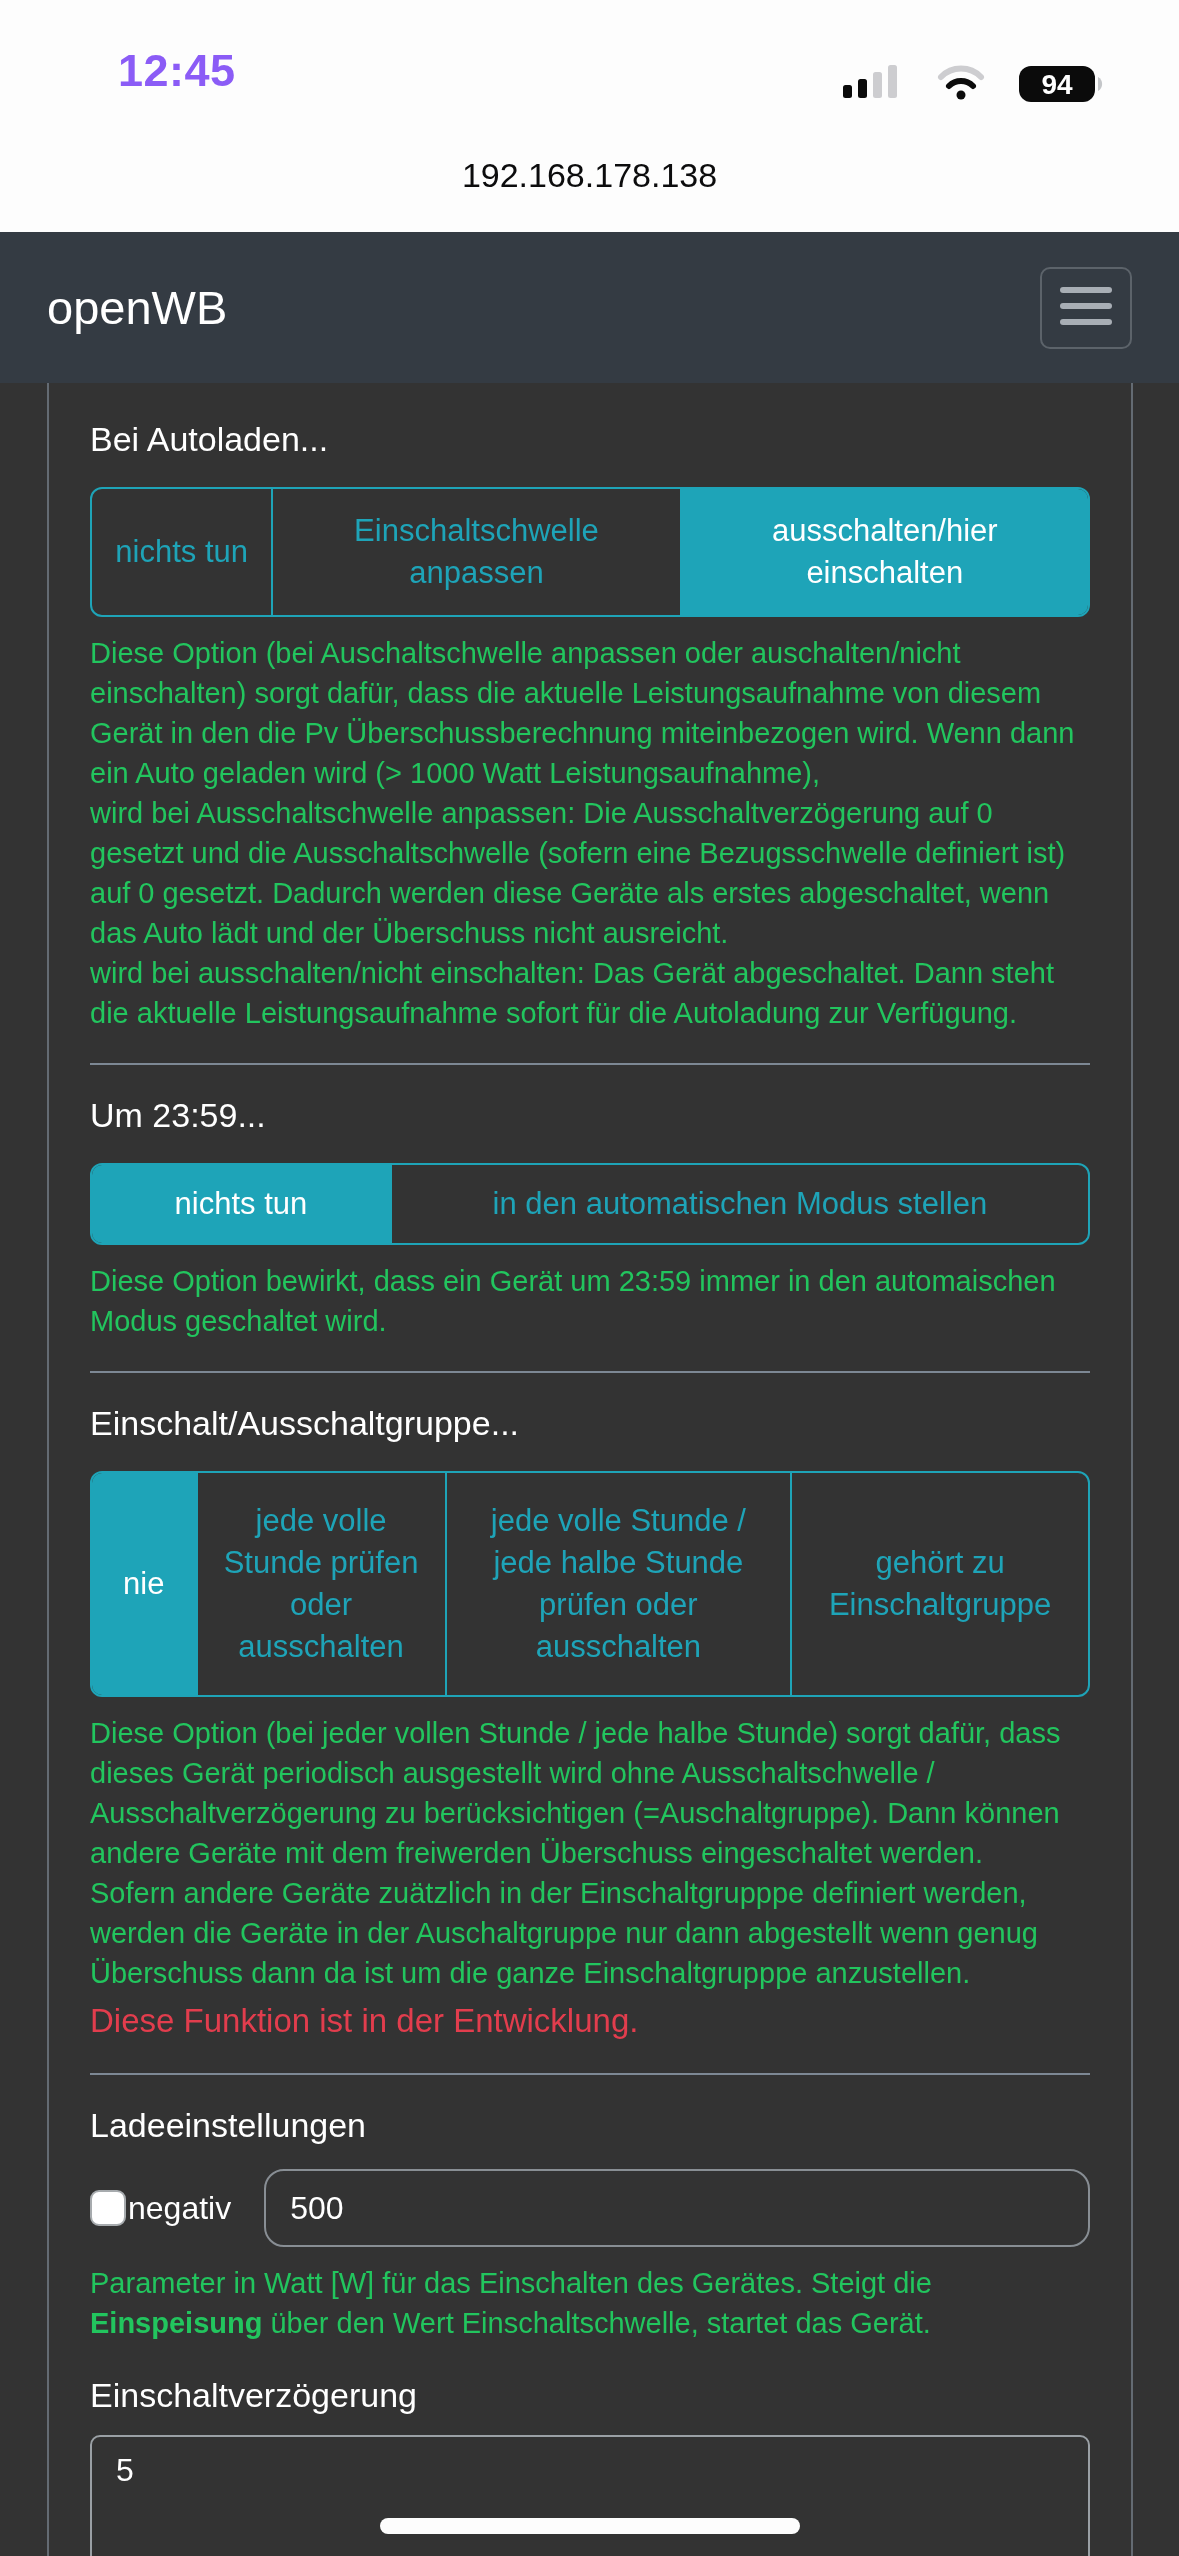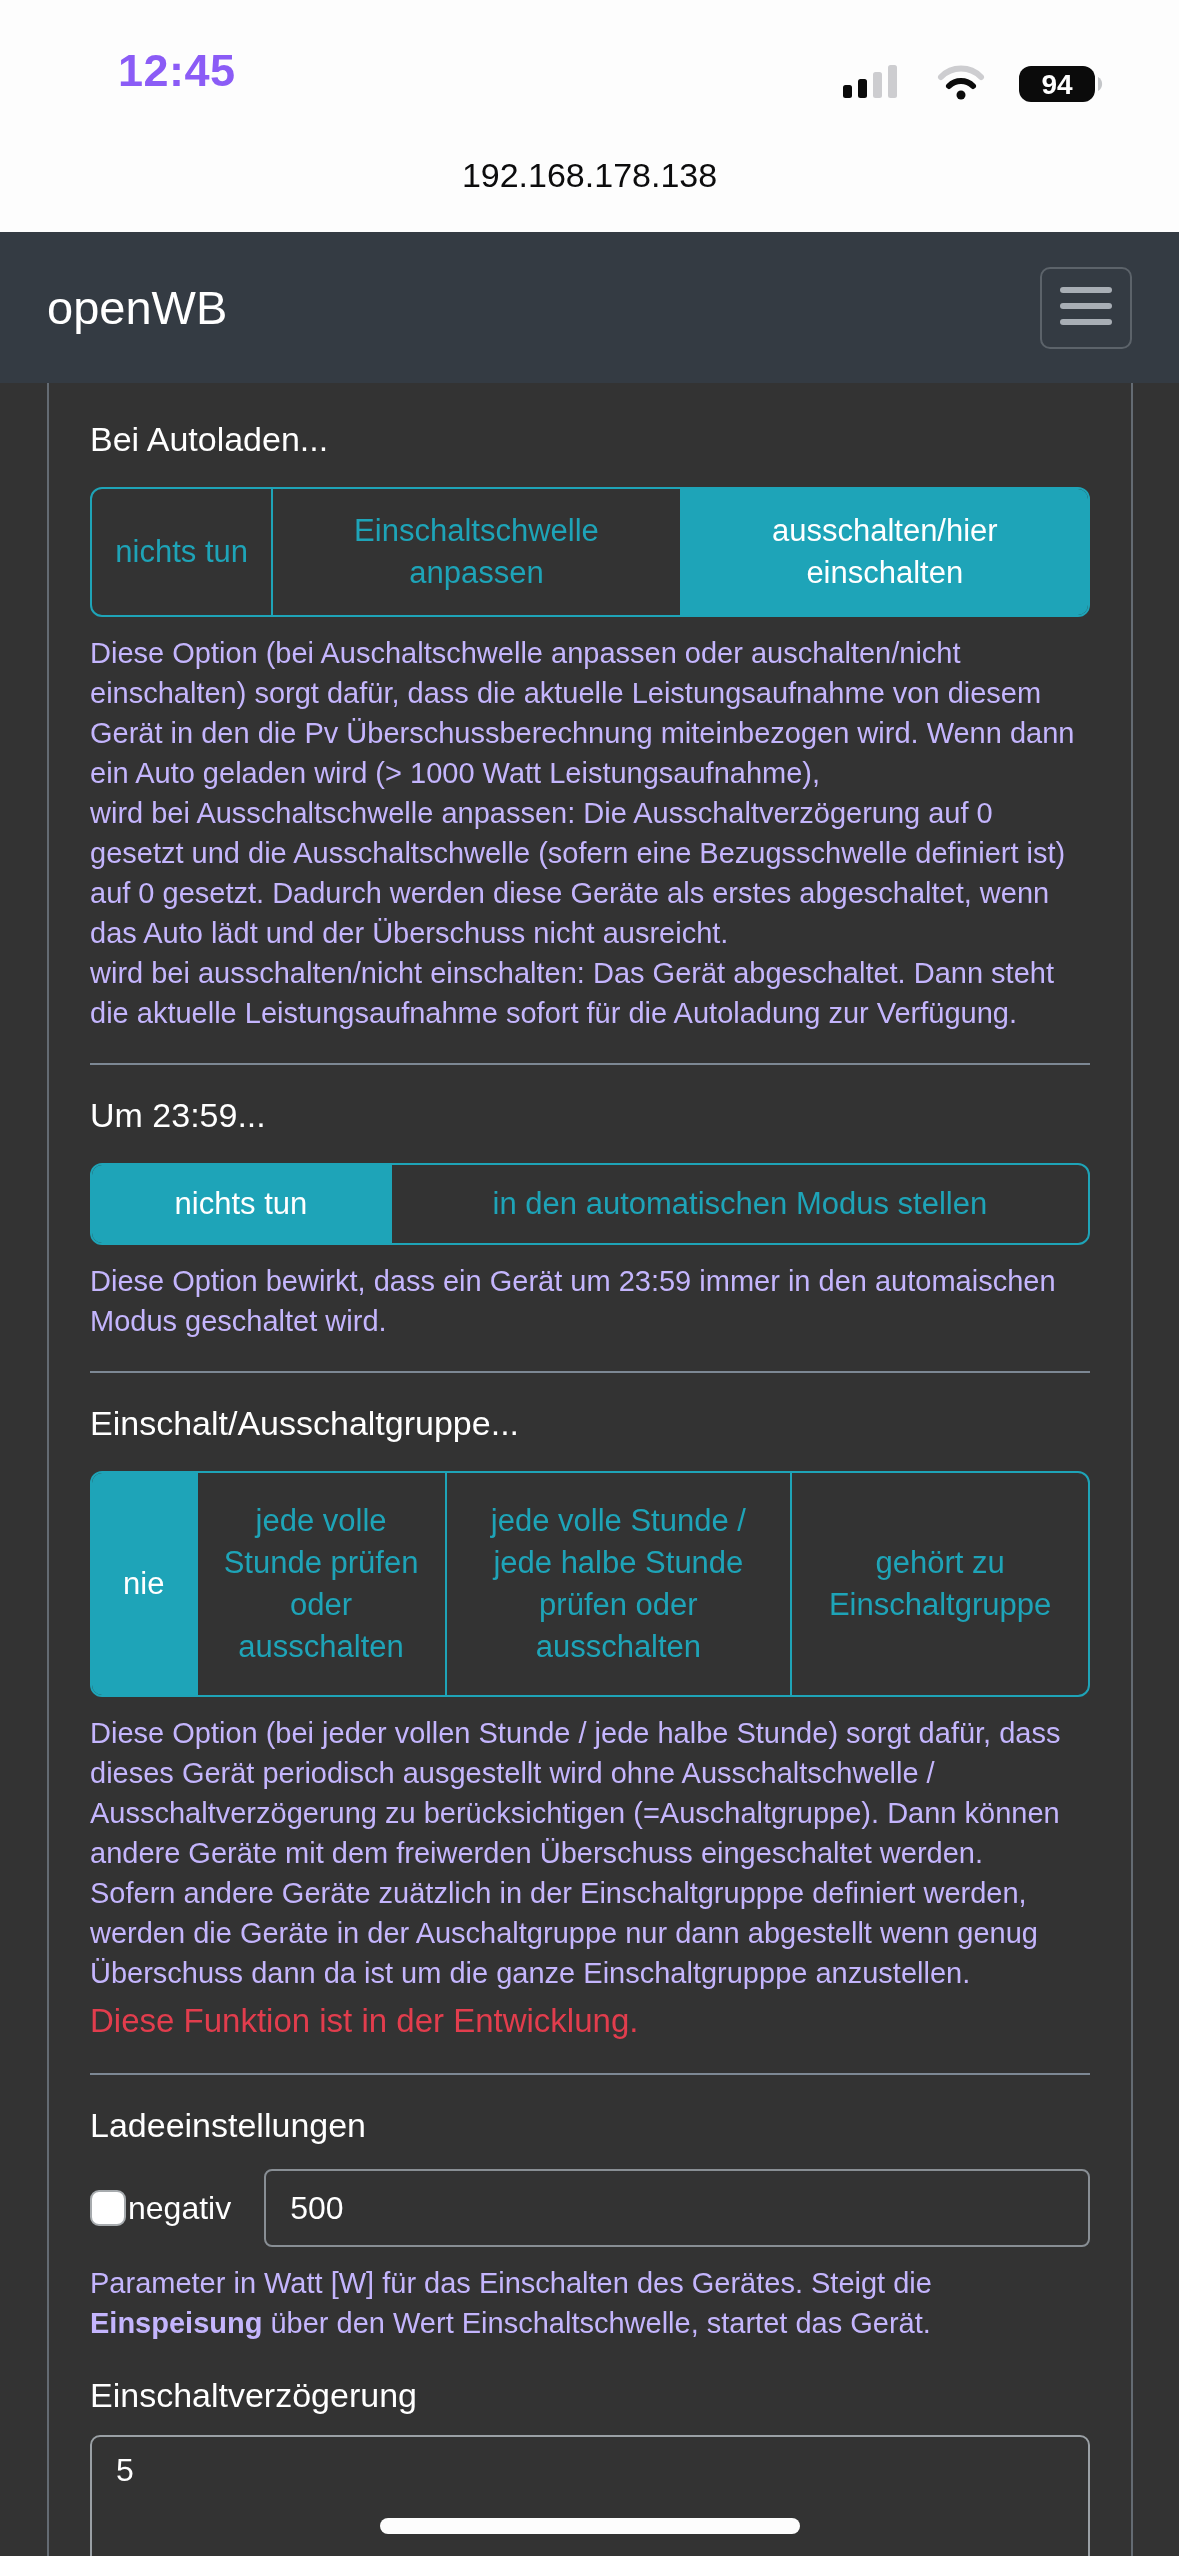--- a/index.html
+++ b/index.html
@@ -55,31 +55,31 @@
   .btn + .btn{border-left:2px solid var(--accent);}
   .btn.selected{background:var(--accent);color:#fff;}
   .g1 .btn{padding:21px 12px;}
   .g2 .btn{padding:18px 12px;}
   .g3 .btn{padding:27px 12px;}
   .g1 .b0{width:18.0%;} .g1 .b1{width:41.0%;} .g1 .b2{width:41.0%;}
   .g2 .b0{width:29.9%;} .g2 .b1{width:70.1%;}
   .g3 .b0{width:10.4%;} .g3 .b1{width:25.0%;} .g3 .b2{width:34.7%;} .g3 .b3{width:29.9%;}
 
   .desc{
-    margin-top:16px;color:#c4b5fd;font-size:29px;line-height:40px;white-space:pre-line;
+    margin-top:16px;color:#22c55e;font-size:29px;line-height:40px;white-space:pre-line;
   }
   .warning{margin-top:6px;color:var(--danger);font-size:33px;line-height:44px;}
 
   .threshold-row{display:flex;align-items:center;margin-top:22px;}
   .checkbox{
     width:36px;height:36px;background:#fff;border:2px solid #a7abae;border-radius:9px;flex:none;cursor:pointer;
   }
   .checkbox-label{color:#fff;font-size:32px;margin-left:2px;}
   .text-input{
-    flex:1;margin-left:33px;height:78px;background:transparent;border:2px solid #888e94;border-radius:8px;
+    flex:1;margin-left:33px;height:78px;background:transparent;border:2px solid #888e94;border-radius:20px;
     color:#fff;font-size:32px;padding:0 24px;font-family:inherit;outline:none;min-width:0;
   }
   .heading-gap{margin-top:30px;}
   .delay-input{
     width:100%;margin-top:18px;height:140px;background:transparent;border:2px solid #9aa0a5;border-radius:10px;
     color:#fff;font-size:32px;padding:12px 24px 82px 24px;font-family:inherit;outline:none;display:block;
   }
 
   
   .footer{

